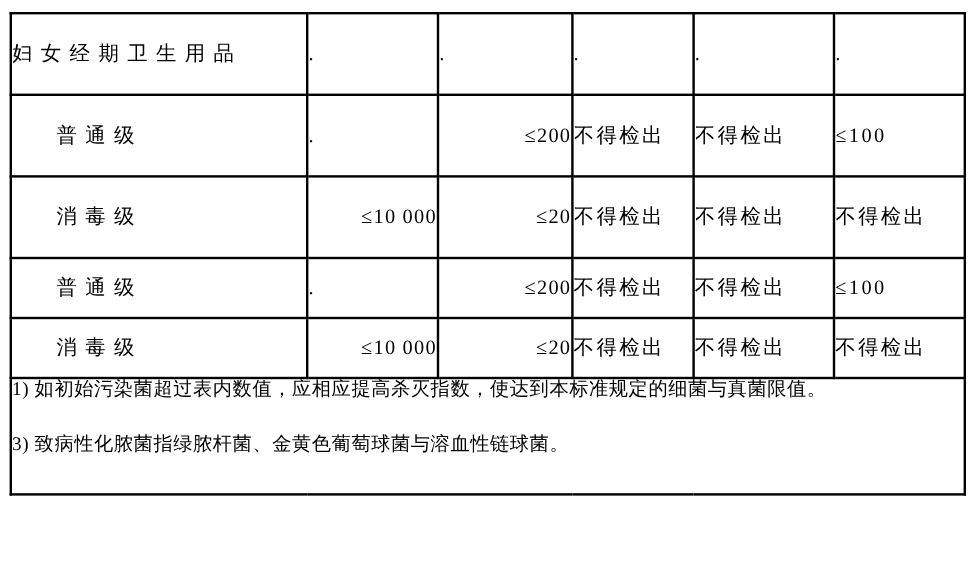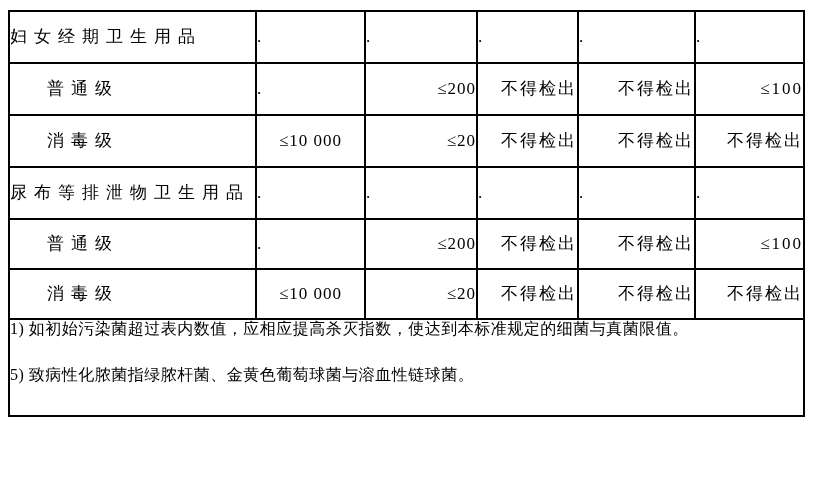--- a/index.html
+++ b/index.html
@@ -31,53 +31,53 @@
   table.std td {
     border: 2px solid #000000;
     font-size: 17px;
     line-height: 1.2;
     vertical-align: middle;
     padding: 0;
     overflow: hidden;
     white-space: nowrap;
   }
   
-  tr.r-tall  td { height: 52px; border-radius: 20px; }
+  tr.r-tall  td { height: 68px; border-radius: 20px; }
   tr.r-mid   td { height: 50px; }
   tr.r-notes td { height: 97px; vertical-align: top; }
 
   
   td.lbl {
     text-align: left;
     padding-left: 3px;
     letter-spacing: 7px;
   }
   td.lbl.indent { padding-left: 37px; margin-top: 26px; }
 
   
   td.dot {
     text-align: left;
     padding-left: 3px;
     font-size: 17px;
   }
 
   
   td.num-left {
-    text-align: center;
+    text-align: right;
     padding-left: 3px;
     letter-spacing: 1px;
   }
   td.num-right {
     text-align: right;
     padding-right: 5px;
     letter-spacing: 1px;
     margin-top: 11px;
   }
   td.center {
-    text-align: right;
+    text-align: left;
     letter-spacing: 2px;
   }
 
   
   td.notes {
     padding: 12px 4px 0 3px;
     white-space: normal;
   }
   td.notes p {
     margin: 0;
@@ -122,28 +122,20 @@
 
       <tr class="r-tall">
         <td class="lbl indent">消毒级</td>
         <td class="num-left">≤10 000</td>
         <td class="num-right">≤20</td>
         <td class="center">不得检出</td>
         <td class="center">不得检出</td>
         <td class="center">不得检出</td>
       </tr>
 
-      <tr class="r-tall">
-        <td class="lbl">尿布等排泄物卫生用品</td>
-        <td class="dot">.</td>
-        <td class="dot">.</td>
-        <td class="dot">.</td>
-        <td class="dot">.</td>
-        <td class="dot">.</td>
-      </tr>
 
       <tr class="r-mid">
         <td class="lbl indent">普通级</td>
         <td class="dot">.</td>
         <td class="num-right">≤200</td>
         <td class="center">不得检出</td>
         <td class="center">不得检出</td>
         <td class="center">≤100</td>
       </tr>
 
@@ -153,18 +145,18 @@
         <td class="num-right">≤20</td>
         <td class="center">不得检出</td>
         <td class="center">不得检出</td>
         <td class="center">不得检出</td>
       </tr>
 
 
       <tr class="r-notes">
         <td class="notes" colspan="6">
           <p>1) 如初始污染菌超过表内数值，应相应提高杀灭指数，使达到本标准规定的细菌与真菌限值。</p>
-          <p>5) 致病性化脓菌指绿脓杆菌、金黄色葡萄球菌与溶血性链球菌。</p>
+          <p>3) 致病性化脓菌指绿脓杆菌、金黄色葡萄球菌与溶血性链球菌。</p>
         </td>
       </tr>
     </tbody>
   </table>
 </div>
 
 </body></html>

